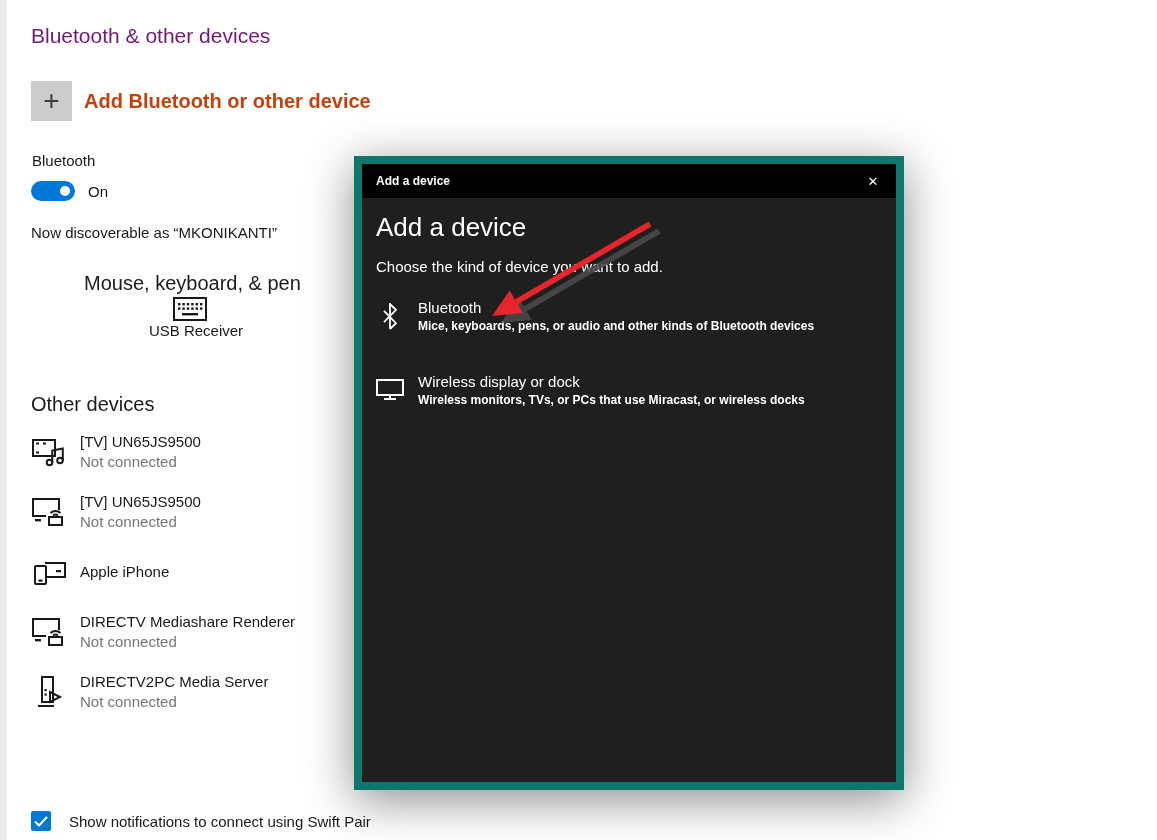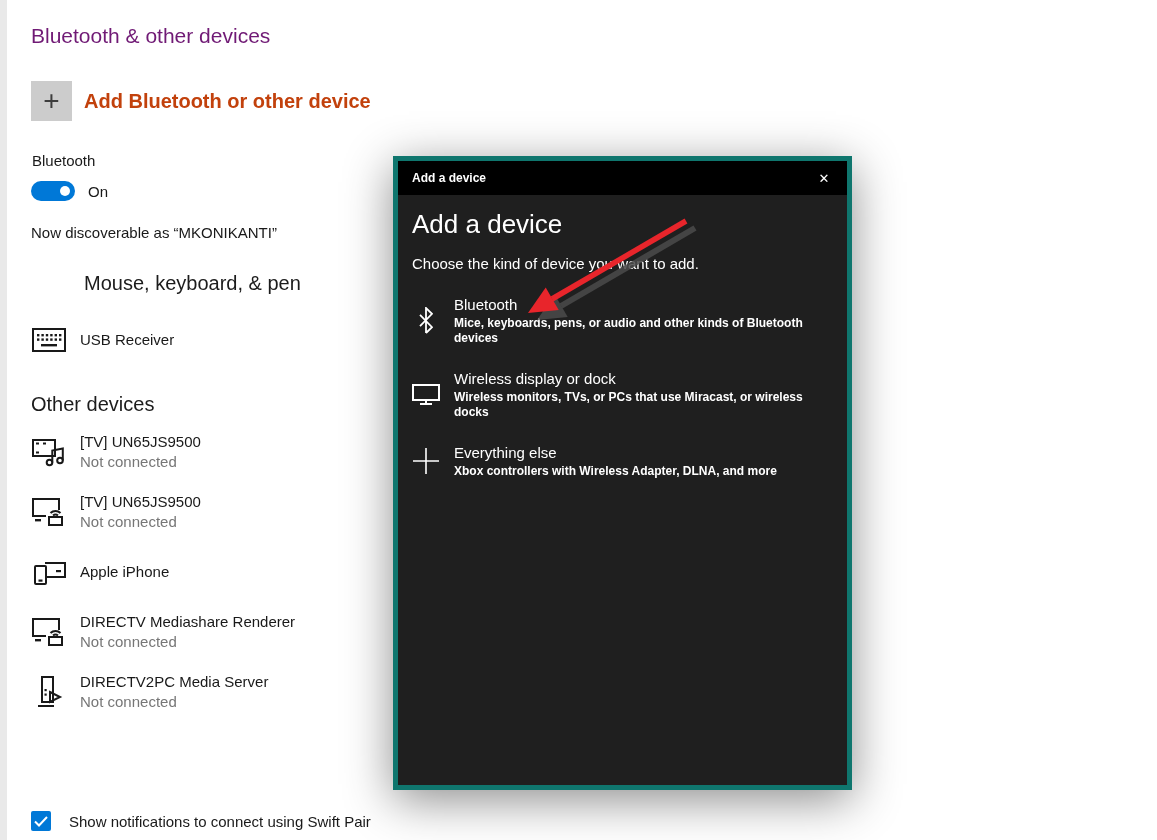--- a/index.html
+++ b/index.html
@@ -32,32 +32,32 @@
 
   .section-heading { position:absolute; font-size:20px; font-weight:400; color:#1c1c1c; }
   .h-mouse { left:48px; top:272px;margin-left:36px; }
   .h-other { left:31px; top:393px; }
 
   .device-row { position:absolute; left:31px; display:flex; align-items:center; height:56px; width:330px;
                 background:none; border:none; cursor:pointer; text-align:left; font-family:inherit; }
   .device-icon { width:36px; min-width:36px; margin-right:13px; display:flex; align-items:center; justify-content:center; }
   .device-text .name { font-size:15px; color:#191919; line-height:20px; }
   .device-text .status { font-size:15px; color:#767676; line-height:20px; }
-  .r-usb  { top:312px; }
+  .r-usb  { top:297px;flex-direction:column; }
   .r-d0 { top:424px; } .r-d1 { top:484px; } .r-d2 { top:544px; }
   .r-d3 { top:604px; } .r-d4 { top:664px; } .r-d5 { top:724px; }
 
   .swift-row { position:absolute; left:31px; top:811px; display:flex; align-items:center; gap:18px;
                background:none; border:none; cursor:pointer; font-family:inherit; }
   .checkbox { width:20px; height:20px; background:#0078d7; border-radius:2px; display:flex; align-items:center; justify-content:center; }
   .swift-label { font-size:15px; color:#191919; }
 
   
-  .dialog { position:absolute; left:393px; top:156px; width:459px; height:634px;
-            background:#1f1f1f; border:5px solid #0f766e;
+  .dialog { position:absolute; left:354px; top:156px; width:550px; height:634px;
+            background:#1f1f1f; border:8px solid #0f766e;
             box-shadow:0 10px 45px rgba(0,0,0,.45); z-index:10; }
   .dlg-titlebar { position:absolute; left:0; top:0; right:0; height:34px; background:#000;
                   display:flex; align-items:center; }
   .dlg-title { font-size:12px; font-weight:600; color:#fff; padding-left:14px; }
   .dlg-close { position:absolute; right:0; top:0; width:46px; height:34px; background:none; border:none;
                color:#fff; font-size:13px; cursor:pointer; display:flex; align-items:center; justify-content:center; }
   .dlg-body { position:absolute; left:0; top:34px; right:0; bottom:0; }
   .dlg-heading { position:absolute; left:14px; top:14px; font-size:26px; font-weight:300; color:#fff; }
   .dlg-subtitle { position:absolute; left:14px; top:60px; font-size:15px; color:#fff; }
 
@@ -253,31 +253,20 @@
             <rect x="1" y="1" width="26" height="15"></rect>
             <path d="M14 16 V20 M8 20 H20"></path>
           </svg>
         </span>
         <span class="opt-text">
           <span class="opt-title" style="display:block">Wireless display or dock</span>
           <span class="opt-desc" style="display:block">Wireless monitors, TVs, or PCs that use Miracast, or wireless docks</span>
         </span>
       </button>
 
-      <button class="dlg-option o-2">
-        <span class="opt-icon">
-          <svg width="26" height="28" viewBox="0 0 26 28" fill="none" stroke="#ffffff" stroke-width="1.6">
-            <path d="M13 1 V27 M0 14 H26"></path>
-          </svg>
-        </span>
-        <span class="opt-text">
-          <span class="opt-title" style="display:block">Everything else</span>
-          <span class="opt-desc" style="display:block">Xbox controllers with Wireless Adapter, DLNA, and more</span>
-        </span>
-      </button>
 
     </div>
 
     <svg class="arrow-overlay" viewBox="0 0 550 634">
 
       <g opacity="0.85">
         <line x1="297" y1="67" x2="163" y2="145" stroke="#4b4b4b" stroke-width="6"></line>
         <polygon points="139,159 156.7,133.6 169.7,156.1" fill="#4b4b4b"></polygon>
       </g>
 

